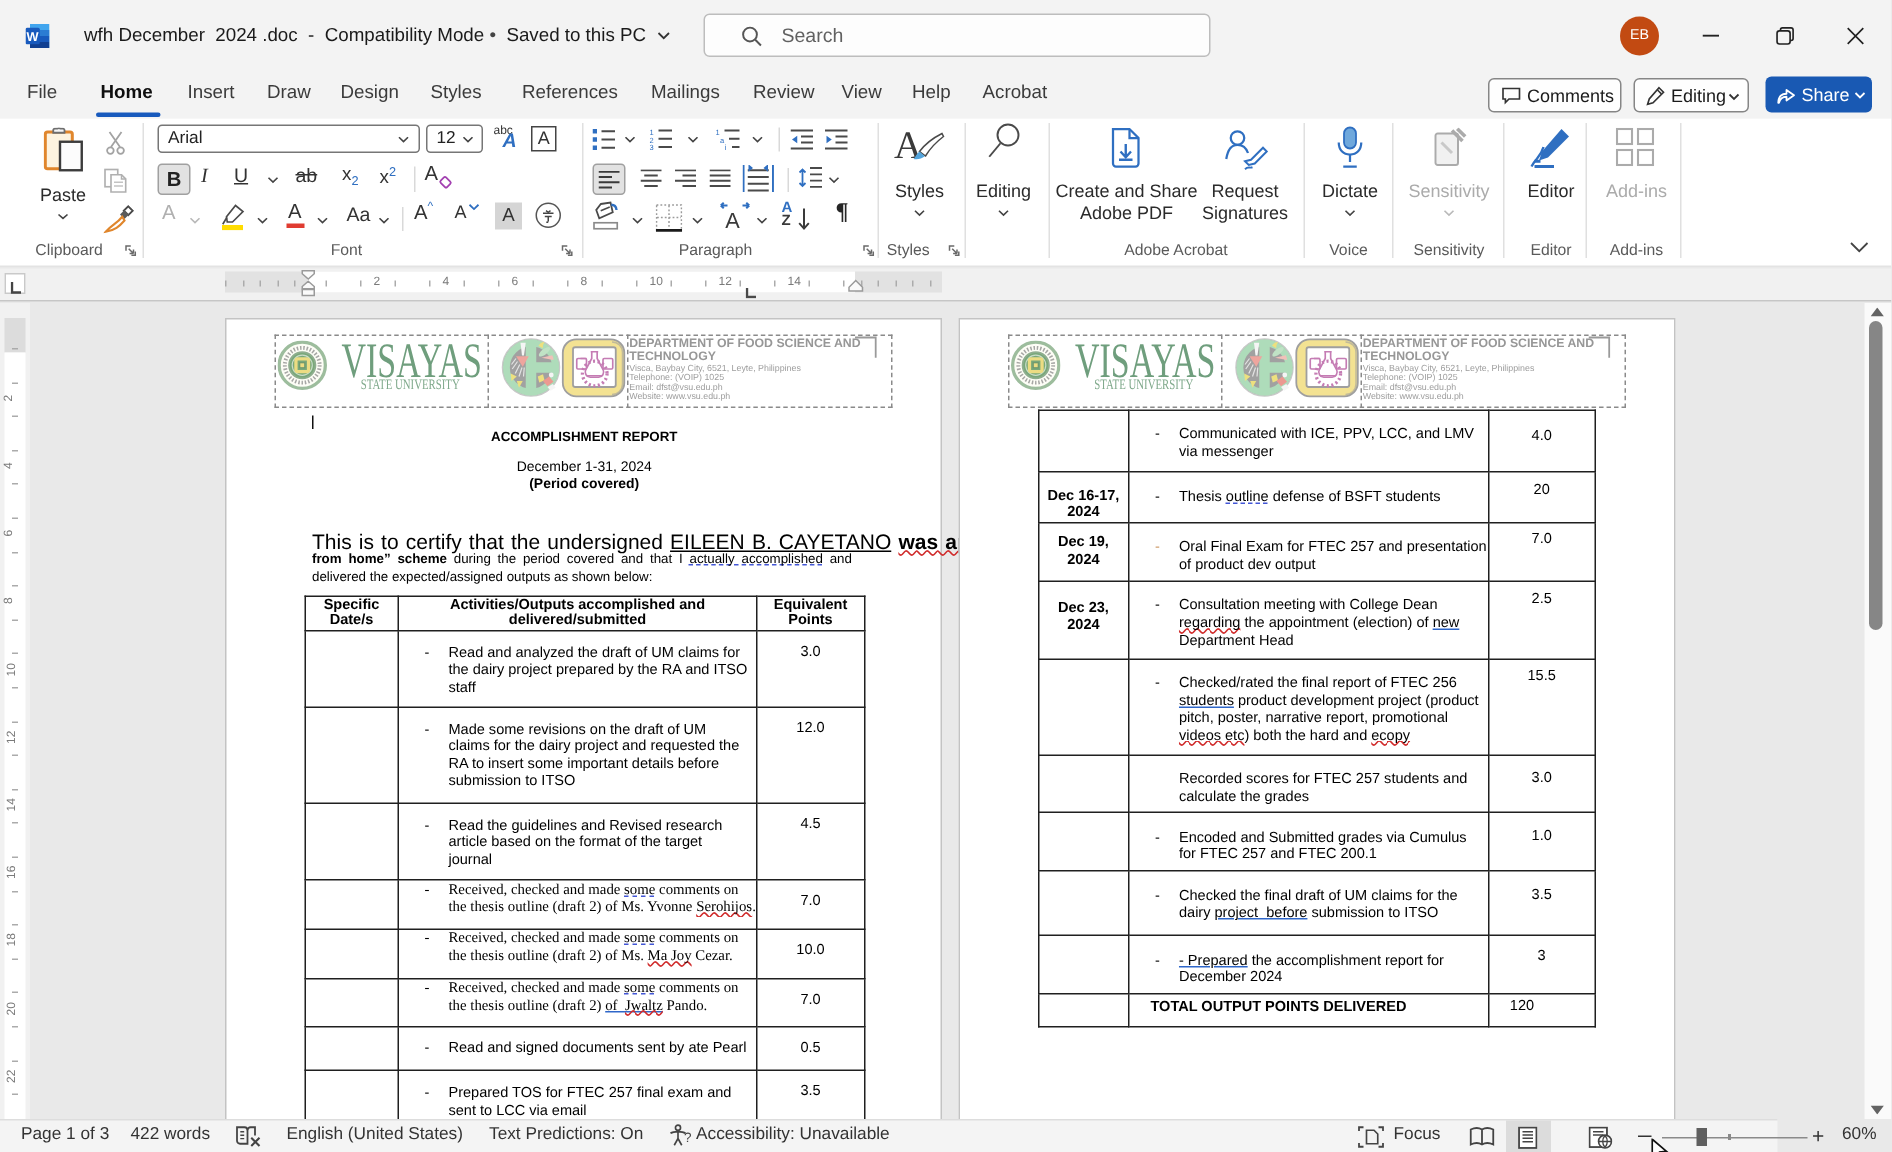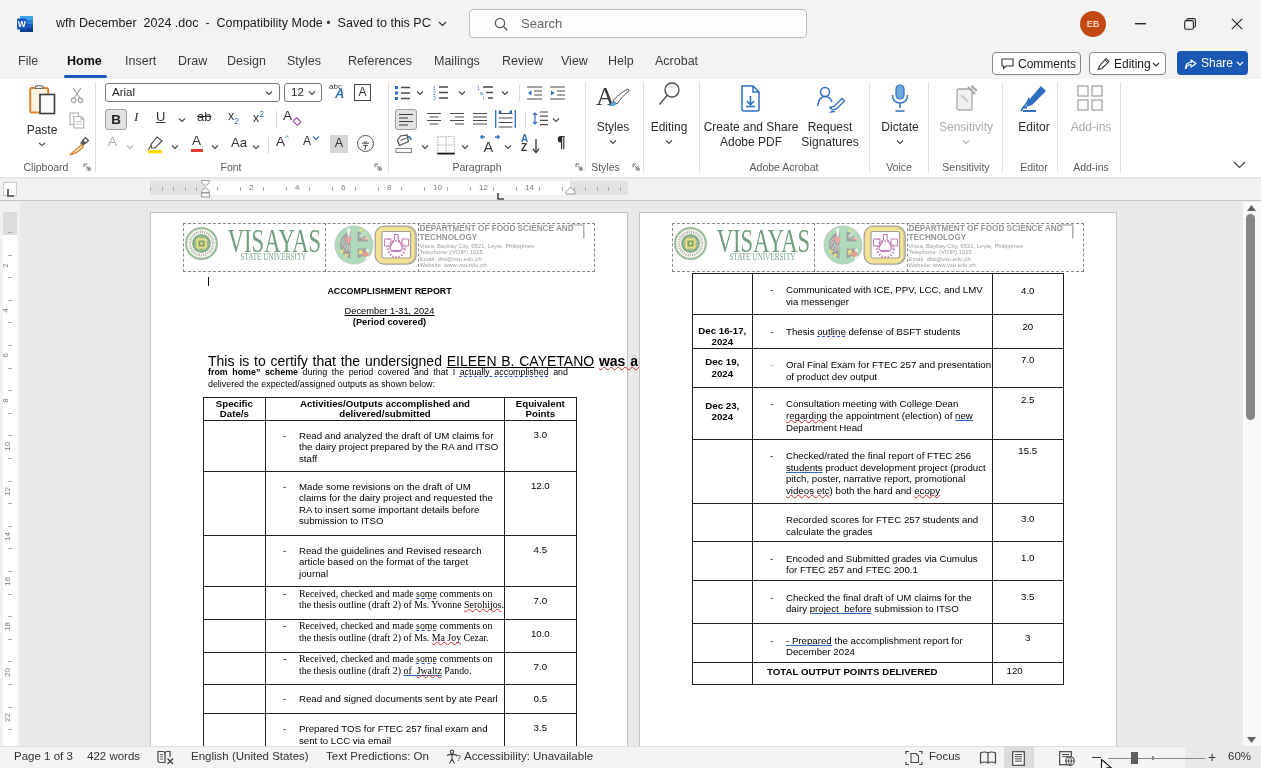--- a/index.html
+++ b/index.html
@@ -537,21 +537,21 @@
 </g>
 <circle cx="22.5" cy="24" r="8.2" fill="none" stroke="#bb66a7" stroke-width="2.2" stroke-dasharray="1.4 1.7"></circle>
 </svg>
 <div class="abs" style="left:268.5px;top:11px;width:178px;font-size:8.2px;font-weight:bold;color:#979797;line-height:9px;font-family:'Liberation Sans';">DEPARTMENT OF FOOD SCIENCE AND TECHNOLOGY</div>
 <div class="abs" style="left:268.5px;top:30px;width:178px;font-size:5.9px;color:#9d9d9d;line-height:6.35px;">Visca, Baybay City, 6521, Leyte, Philippines<br>Telephone: (VOIP) 1025<br>Email: dfst@vsu.edu.ph<br>Website: www.vsu.edu.ph</div>
 <svg class="abs" style="left:419px;top:10.5px" width="15" height="15" viewBox="0 0 15 15">
         <path d="M0 1 H13.8 V14.5" fill="none" stroke="#9a9a9a" stroke-width="1.2"></path>
       </svg>
     <div class="abs" style="left:56.5px;top:63.5px;width:1.3px;height:9.5px;background:#111;"></div>
     <div class="abs doct" style="left:57px;top:72.5px;width:363px;text-align:center;font-weight:bold;font-size:8.9px;">ACCOMPLISHMENT REPORT</div>
-    <div class="abs doct" style="left:57px;top:93px;width:363px;text-align:center;"><span style="text-decoration:underline;">December 1-31, 2024</span></div>
+    <div class="abs doct" style="left:57px;top:93px;width:363px;text-align:center;"><span style="">December 1-31, 2024</span></div>
     <div class="abs doct" style="left:57px;top:103.5px;width:363px;text-align:center;font-weight:bold;">(Period covered)</div>
     <div class="abs doct" id="pl1" style="left:57px;top:143px;width:363px;white-space:nowrap;font-size:14px;word-spacing:0.86px;">This is to certify that the undersigned <span style="text-decoration:underline;">EILEEN B. CAYETANO</span> <b class="sq">was approved</b> <b>on a “work</b></div>
     <div class="abs doct" id="pl2" style="left:57px;top:154.4px;width:363px;white-space:nowrap;font-size:8.9px;word-spacing:2.08px;"><b>from home” scheme</b> during the period covered and that I <span class="gr">actually accomplished</span> and</div>
     <div class="abs doct" id="pl3" style="left:57px;top:165.8px;width:363px;font-size:8.9px;">delivered the expected/assigned outputs as shown below:</div>
     <table class="dtab" style="left:51.7px;top:184px;width:373px;">
       <colgroup>
           <col style="width:62.3px">
           <col style="width:239px">
           <col style="width:71.7px">
         </colgroup>

